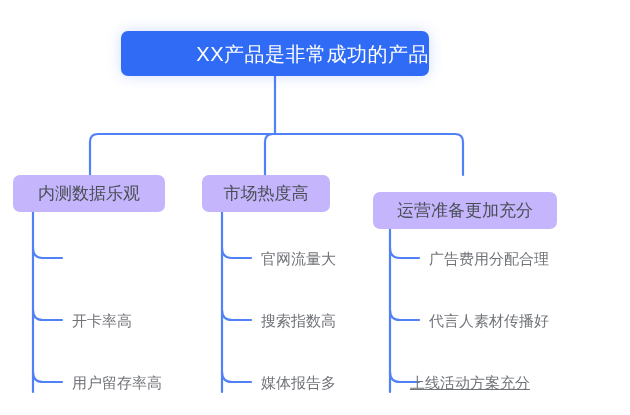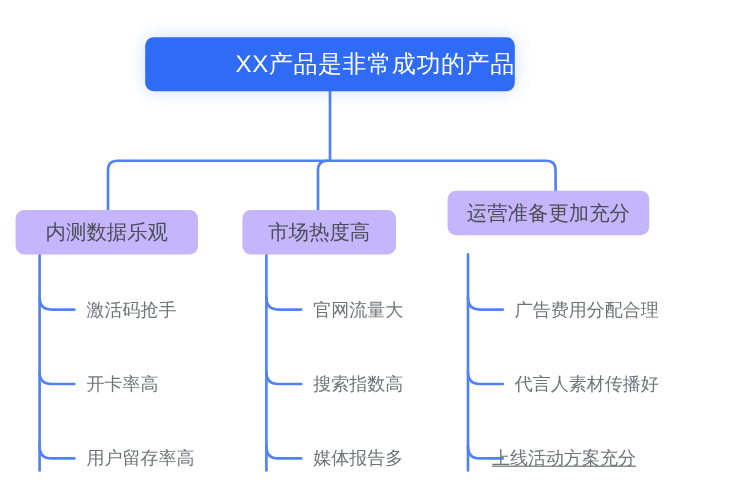--- a/index.html
+++ b/index.html
@@ -64,21 +64,21 @@
     padding: 0 14px;
   }
   .branch-node-label {
     color: #4b4f55;
     font-size: 17px;
     line-height: 1;
     white-space: nowrap;
   }
   .branch-node-0 { left: 13px;  top: 175px; width: 152px; }
   .branch-node-1 { left: 202px; top: 175px; width: 128px; text-align: right; }
-  .branch-node-2 { left: 373px; top: 159px; width: 168px; }
+  .branch-node-2 { left: 373px; top: 192px; width: 184px; }
 
   
   .leaf-label {
     position: absolute;
     color: #707378;
     font-size: 15px;
     line-height: 1;
     white-space: nowrap;
   }
 </style>
@@ -121,21 +121,20 @@
   <div class="branch-node branch-node-0">
     <span class="branch-node-label">内测数据乐观</span>
   </div>
   <div class="branch-node branch-node-1">
     <span class="branch-node-label">市场热度高</span>
   </div>
   <div class="branch-node branch-node-2">
     <span class="branch-node-label">运营准备更加充分</span>
   </div>
 
-  <div class="leaf-label" style="left:72px; top:251px;">激活码抢手</div>
   <div class="leaf-label" style="left:72px; top:313px;">开卡率高</div>
   <div class="leaf-label" style="left:72px; top:375px;">用户留存率高</div>
 
   <div class="leaf-label" style="left:261px; top:251px;">官网流量大</div>
   <div class="leaf-label" style="left:261px; top:375px;">媒体报告多</div>
   <div class="leaf-label" style="left:261px; top:313px;">搜索指数高</div>
 
   <div class="leaf-label" style="left:429px; top:313px;">代言人素材传播好</div>
   <div class="leaf-label" style="left:429px; top:251px;">广告费用分配合理</div>
   <div class="leaf-label" style="left:410px; top:375px;text-decoration:underline;">上线活动方案充分</div>

